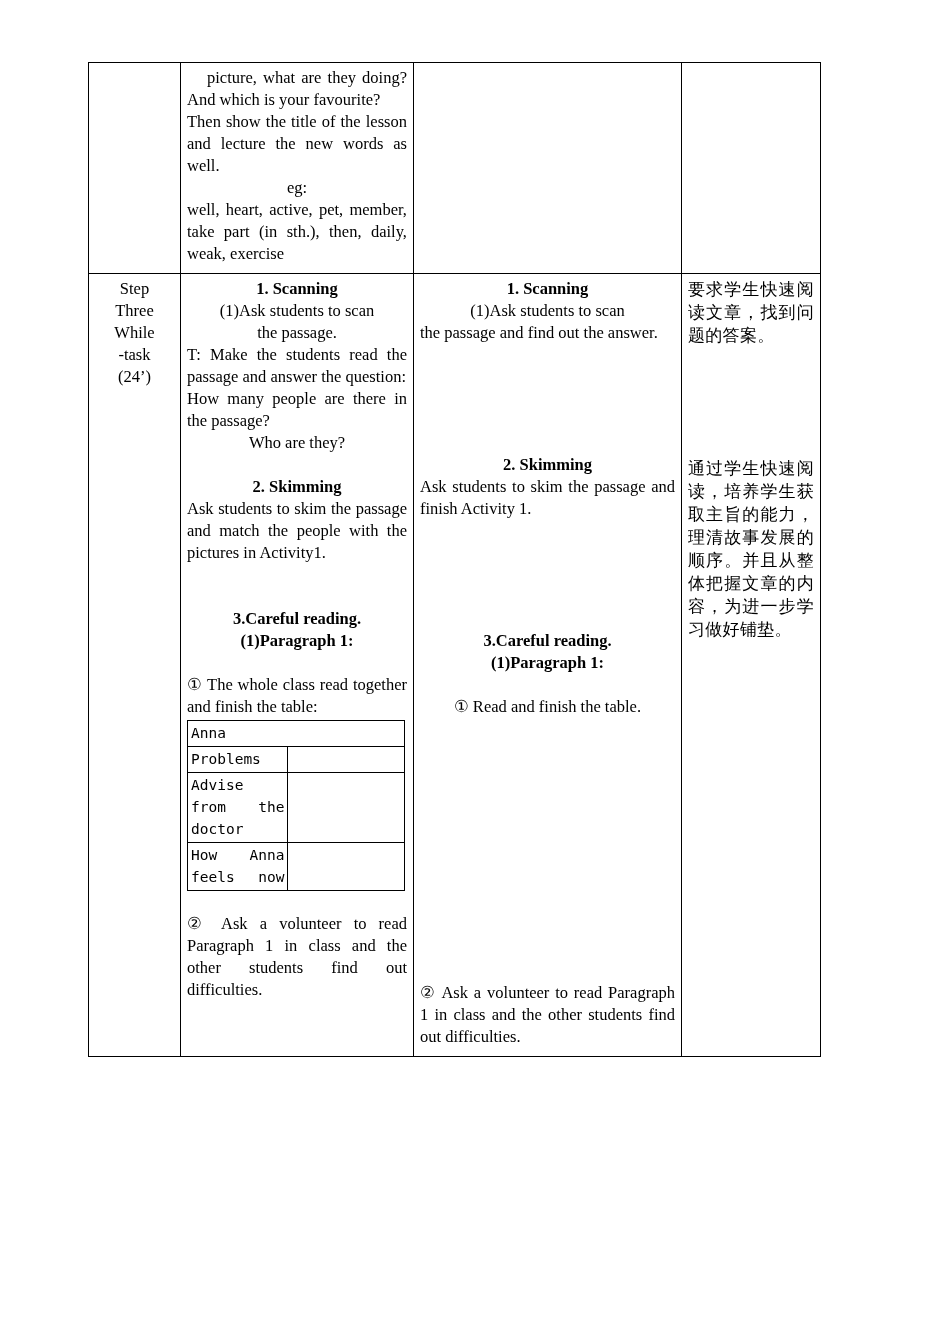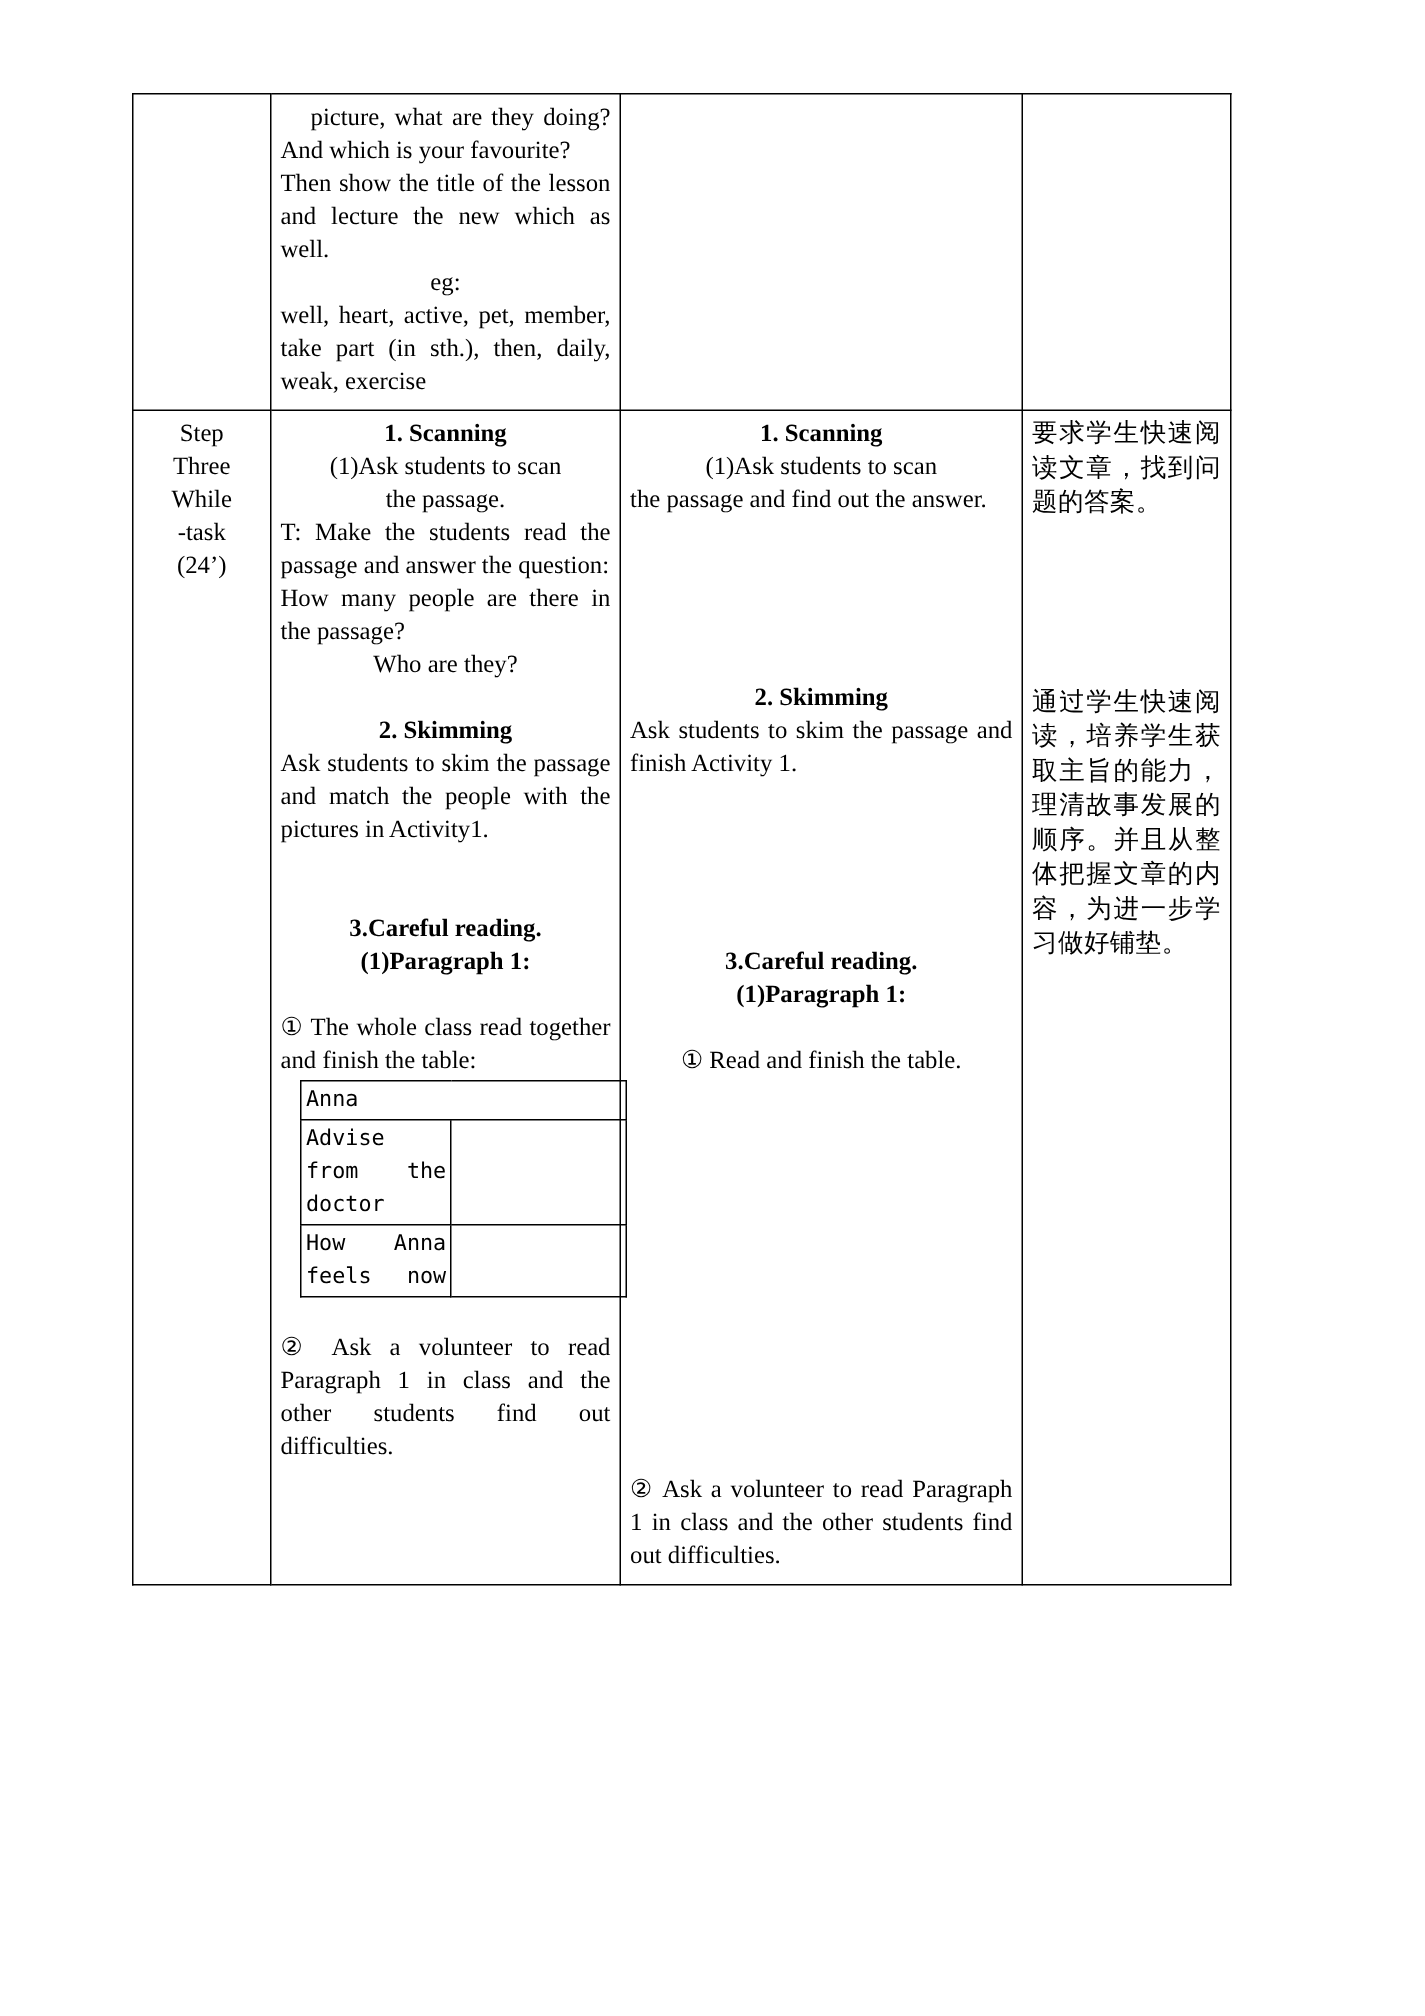--- a/index.html
+++ b/index.html
@@ -88,21 +88,21 @@
     text-justify: distribute;
     margin: 0;
     letter-spacing: 0.3px;
   }
 
   
   .inner-table {
     border-collapse: collapse;
     table-layout: fixed;
     width: 218px;
-    margin: 2px 0 0 13px;
+    margin: 2px 0 0 0;
     border: 1px solid #000000;
   }
   .inner-table td {
     border: 1px solid #000000;
     font-family: "DejaVu Sans Mono", "Liberation Mono", monospace;
     font-size: 14.5px;
     line-height: 22px;
     vertical-align: top;
     padding: 1px 3px 2px 3px;
     text-align: justify;
@@ -133,21 +133,21 @@
     <tbody>
 
       <tr>
 
         <td>
           <p class="stage-text"></p>
         </td>
 
         <td>
           <p class="en" style="text-indent:20px;">picture, what are they doing? And which is your favourite?</p>
-          <p class="en">Then show the title of the lesson and lecture the new which as well.</p>
+          <p class="en">Then show the title of the lesson and lecture the new words as well.</p>
           <p class="en ragged">eg:</p>
           <p class="en">well, heart, active, pet, member, take part (in sth.), then, daily, weak, exercise</p>
         </td>
 
         <td></td>
 
         <td></td>
       </tr>
 
       <tr>
@@ -186,20 +186,24 @@
           <table class="inner-table">
             <colgroup>
               <col style="width:100px;">
               <col style="width:116px;">
             </colgroup>
             <tbody>
               <tr>
                 <td class="full ragged" colspan="2">Anna</td>
               </tr>
               <tr>
+                <td class="label ragged">Problems</td>
+                <td class="answer"></td>
+              </tr>
+              <tr>
                 <td class="label j">Advise from the doctor</td>
                 <td class="answer"></td>
               </tr>
               <tr>
                 <td class="label j">How Anna feels now</td>
                 <td class="answer"></td>
               </tr>
             </tbody>
           </table>
 

